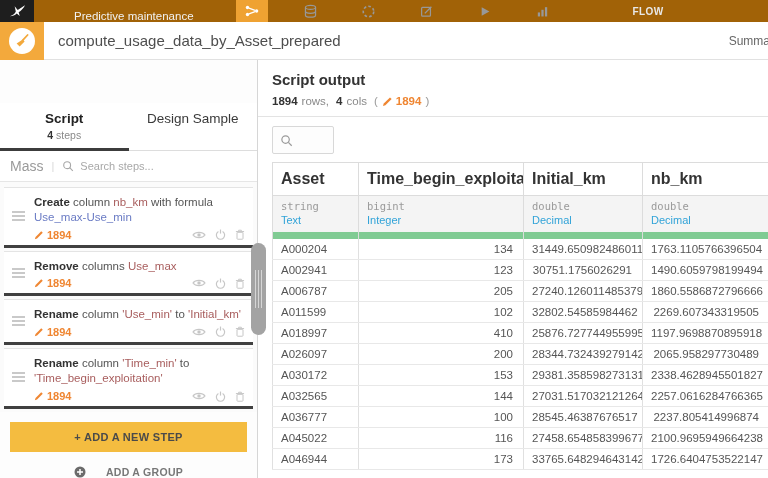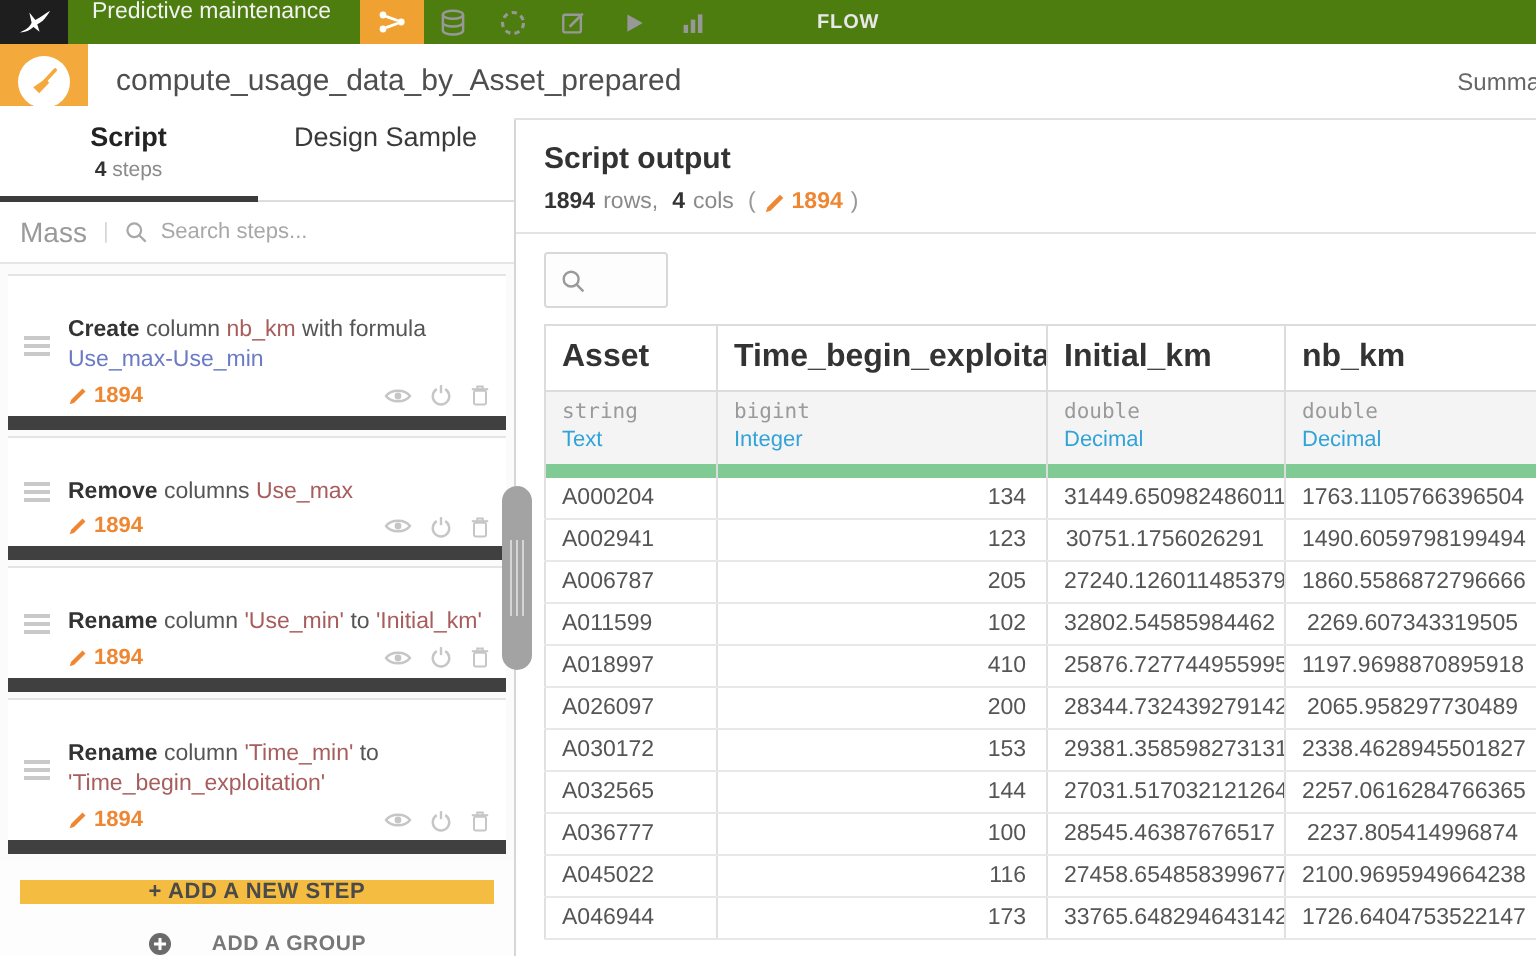--- a/index.html
+++ b/index.html
@@ -1,21 +1,21 @@
 <!DOCTYPE html>
 <html><head>
 <meta charset="utf-8">
 <style>
   * { margin:0; padding:0; box-sizing:border-box; }
   html,body { width:768px; height:478px; overflow:hidden; background:#fff;
     font-family:"Liberation Sans", sans-serif; }
   .screen { width:768px; height:478px; display:flex; flex-direction:column; position:relative; }
 
   
-  .navbar { height:22px; background:#4d7c0f; display:flex; align-items:flex-start; flex-shrink:0; }
+  .navbar { height:22px; background:#a16207; display:flex; align-items:flex-end; flex-shrink:0;gap:28px; }
   .logo-box { width:34px; height:22px; background:#1e1e1e; display:flex; align-items:center; justify-content:center; }
   .project-name { color:#f2f2f2; font-size:11.5px; padding:0 14px 0 12px; white-space:nowrap; }
   .nav-icon { width:30px; height:22px; display:flex; align-items:center; justify-content:center; }
   .nav-icon.active { width:32px; background:#efa232; }
   .nav-menu { display:flex; margin-left:34px; height:22px; }
   .menu-item { color:#e8e8e8; font-size:10px; font-weight:bold; letter-spacing:.4px;
     padding:0 13px; display:flex; align-items:center; position:relative; }
   .menu-item .caret { position:absolute; left:50%; top:17px; transform:translateX(-50%);
     width:0; height:0; border-left:5px solid transparent; border-right:5px solid transparent;
     border-bottom:5px solid #e9e9e9; }
@@ -45,22 +45,22 @@
 
   .filter-row { height:31px; display:flex; align-items:center; padding:0 10px;
     border-bottom:1px solid #e6e6e6; background:#fff; flex-shrink:0; }
   .mass-label { font-size:14px; color:#9a9a9a; }
   .filter-sep { color:#d8d8d8; font-size:11px; margin:0 8px; }
   .step-search-input { border:none; outline:none; background:transparent; font-size:11px;
     color:#555; margin-left:6px; width:140px; font-family:"Liberation Sans", sans-serif; }
   .step-search-input::placeholder { color:#a8a8a8; }
 
   .steps-list { padding-top:5px; background:#fbfbfb; }
-  .step-card { background:#fff; border-top:1px solid #e4e4e4; border-bottom:7px solid #404040;
-    margin:0 4px 3px 4px; padding:20px 8px 4px 30px; position:relative; }
+  .step-card { background:#fff; border-top:1px solid #e4e4e4; border-bottom:3px solid #404040;
+    margin:0 4px 3px 4px; padding:7px 8px 4px 30px; position:relative; }
   .drag-handle { position:absolute; left:8px; top:50%; transform:translateY(-50%);
     display:flex; flex-direction:column; gap:2px; }
   .drag-handle i { display:block; width:13px; height:2px; background:#c9c9c9; }
   .step-text { font-size:11.5px; line-height:1.35; color:#555; }
   .sg-b { font-weight:bold; color:#333; }
   .sg-t { color:#555; }
   .sg-c { color:#a85d5d; }
   .sg-e { color:#6a7bc4; }
   .step-footer { display:flex; align-items:center; margin-top:3px; }
   .step-badge { display:flex; align-items:center; gap:3px; font-size:11px; font-weight:bold; color:#ef8632; }

